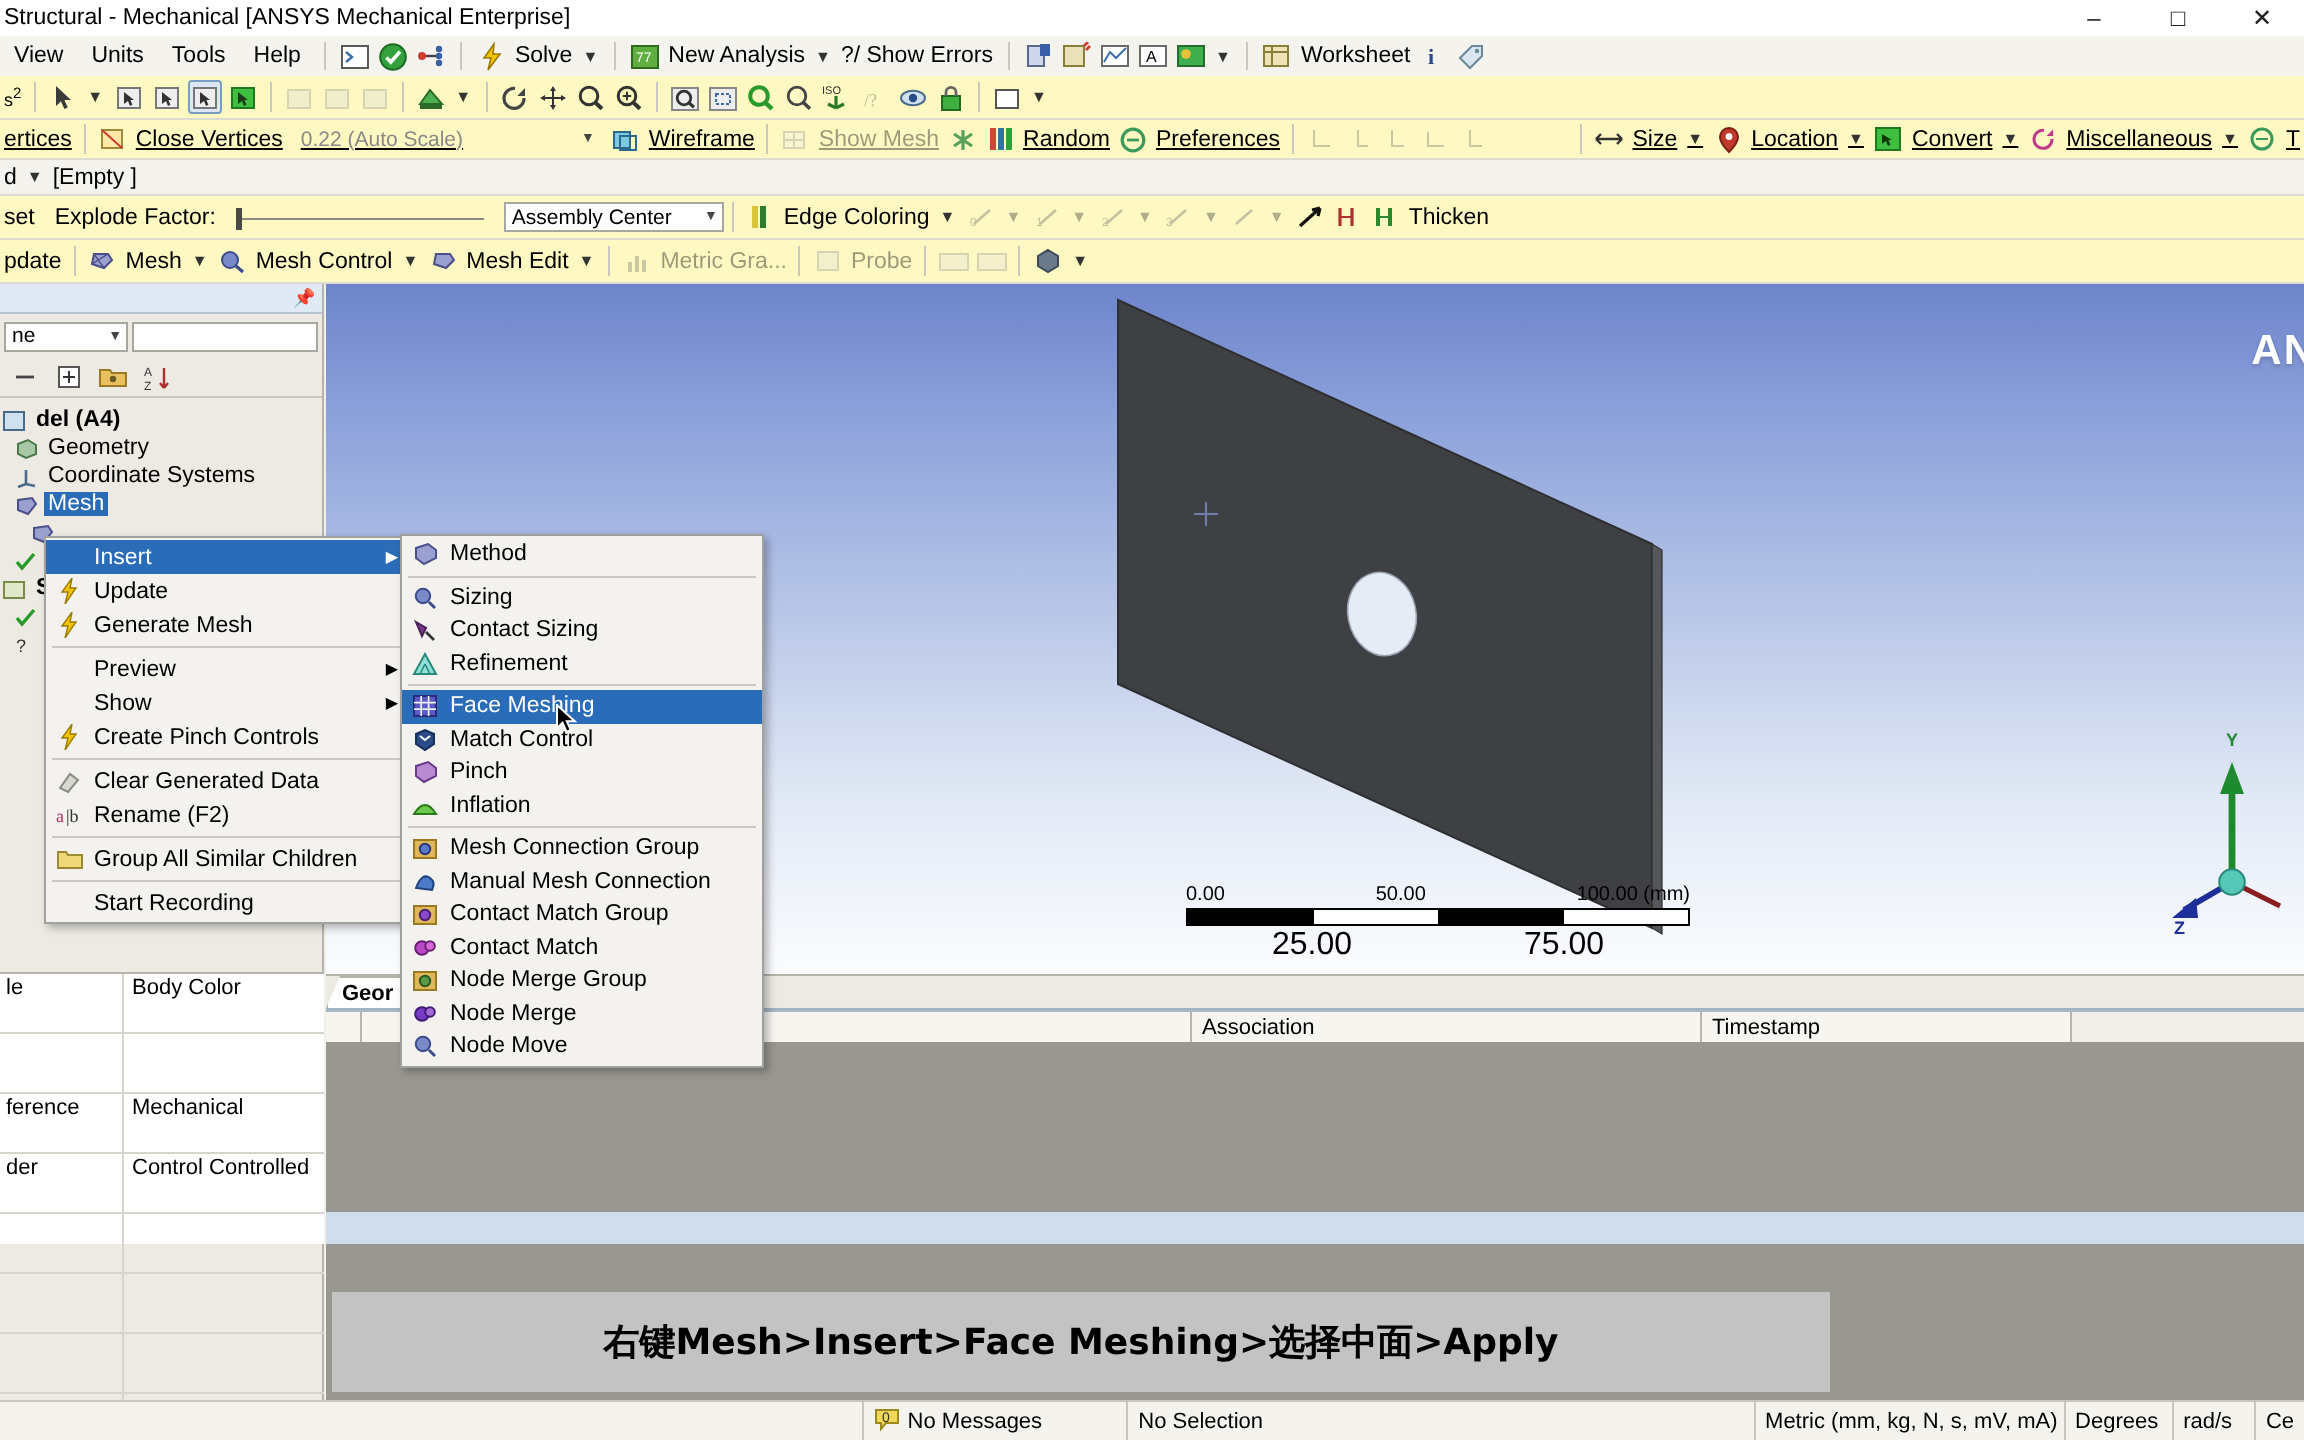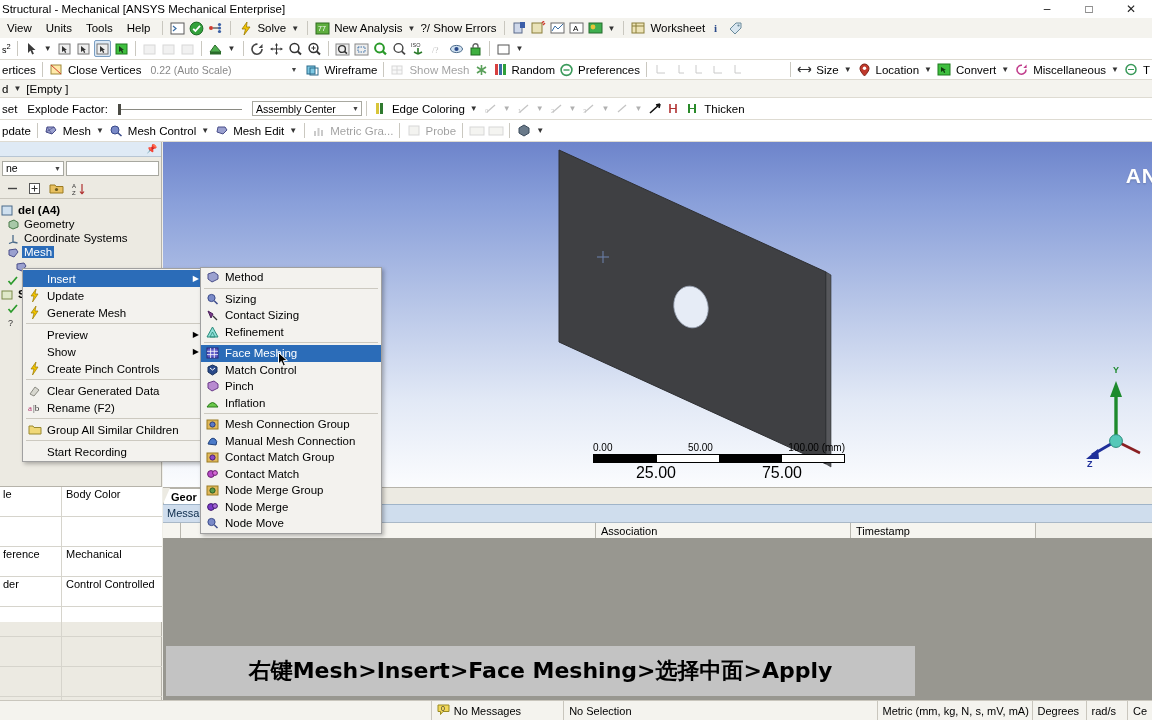--- a/index.html
+++ b/index.html
@@ -34,25 +34,25 @@
     width:17px; height:17px; margin:0 1px; border-radius:2px;
     display:inline-flex; align-items:center; justify-content:center;
     position:relative; flex:0 0 auto;
   }
   .tb-label { font-size:11.5px; white-space:nowrap; padding:0 2px; }
   .caret { font-size:8px; color:#333; padding:0 3px; }
 
   
   .toolbar {
     position:absolute; left:0; width:1152px;
-    background:#ffffff; display:flex; align-items:center;
+    background:#fef9c3; display:flex; align-items:center;
     border-bottom:1px solid #dedbd2;
   }
   #tb1 { top:38px; height:22px; }
-  #tb2 { top:60px; height:20px; }
+  #tb2 { top:60px; height:20px;text-decoration:underline; }
   #tb3 { top:80px; height:18px; background:#f4f3ee; }
   #tb4 { top:98px; height:22px; }
   #tb5 { top:120px; height:22px; }
   .tb-sep { width:1px; height:15px; background:#cac8c0; margin:0 4px; flex:0 0 auto; }
   .disabled { opacity:0.38; }
 
   .combo {
     height:15px; border:1px solid #a8a8a0; background:#fff;
     font-size:10.5px; display:inline-flex; align-items:center;
     padding:0 3px; position:relative;
@@ -135,21 +135,21 @@
   .mh { border-right:1px solid #b8b6ae; background:#f6f5f0; padding:1px 5px; font-size:11px;
         display:flex; align-items:center; white-space:nowrap; }
   .msg-body { height:85px; background:#989790; }
 
   
   .subtitle {
     position:absolute; left:166px; top:646px; width:749px; height:50px;
     background:#c3c3c3; display:flex; align-items:center; justify-content:center;
   }
   .subtitle span {
-    font-size:22px; font-weight:bold; color:#000;
+    font-size:18px; font-weight:bold; color:#000;
     font-family:"DejaVu Sans", sans-serif; letter-spacing:0px; white-space:nowrap;
   }
   .gray-fill { position:absolute; left:163px; top:622px; width:989px; height:78px; background:#989790; }
 
   
   .statusbar {
     position:absolute; left:0; bottom:0; width:1152px; height:20px;
     background:#f4f3ee; border-top:1px solid #c9c6bd; display:flex; align-items:center;
     font-size:11px;
   }
@@ -918,21 +918,20 @@
     </div>
   </div>
 
   <div class="tabstrip">
     <div class="vtab">
       <span>Geor</span>
     </div>
   </div>
 
   <div class="msgpane">
-    <div class="msg-title">Messa</div>
     <div class="msg-headers">
       <div class="mh" style="width:18px"></div>
       <div class="mh" style="width:415px"></div>
       <div class="mh" style="width:255px">Association</div>
       <div class="mh" style="width:185px">Timestamp</div>
     </div>
     <div class="msg-body"></div>
   </div>
 
   <div class="gray-fill"></div>

